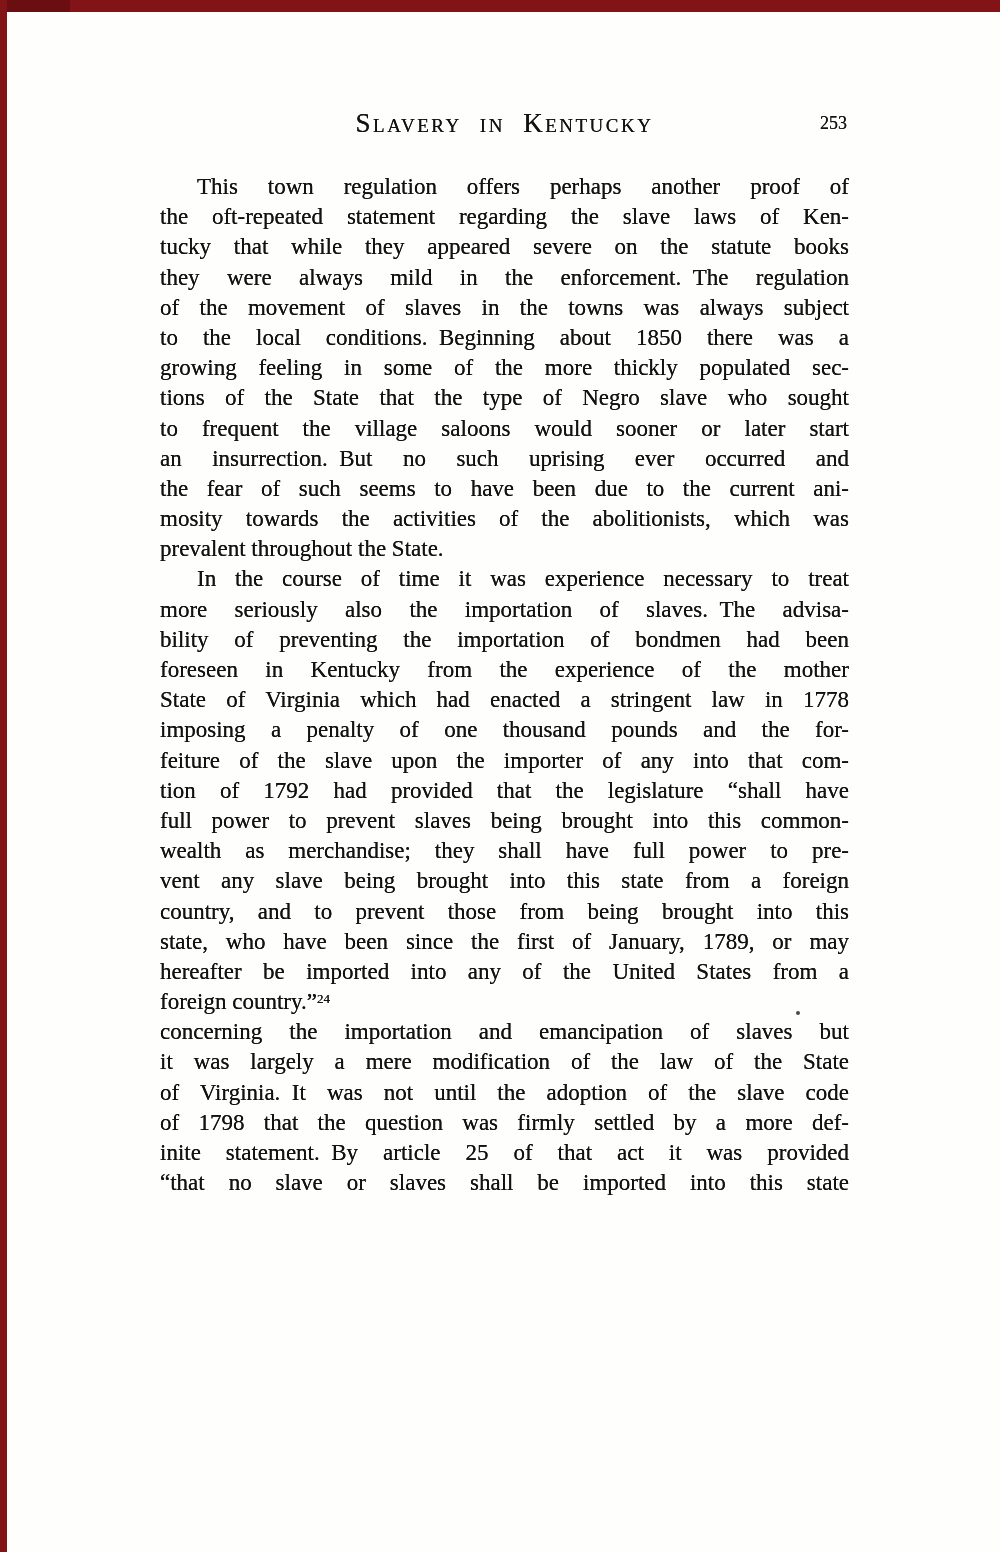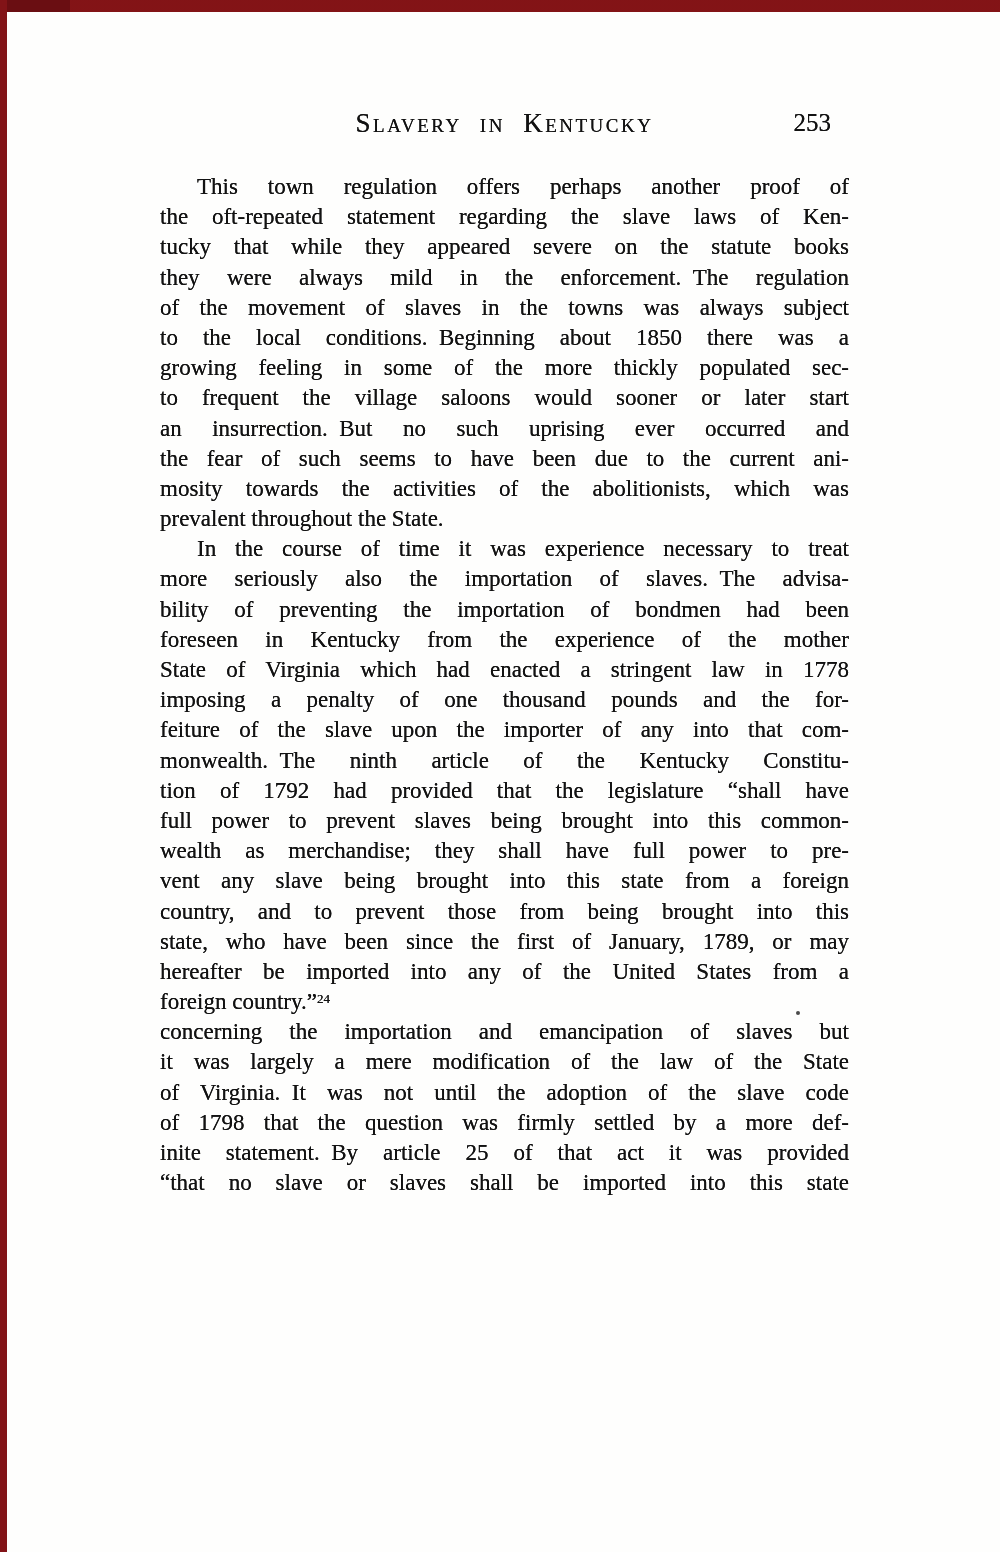--- a/index.html
+++ b/index.html
@@ -27,22 +27,22 @@
     position:absolute;left:160px;top:109px;width:689px;height:30px;text-decoration:underline;
   }
   .running-title{
     position:absolute;left:0;right:0;text-align:center;
     font-variant:small-caps;
     font-size:27px;line-height:28px;
     letter-spacing:2.5px;word-spacing:9px;
     text-shadow:0 0 0.6px rgba(0,0,0,0.85);
   }
   .page-number{
-    position:absolute;right:18px;top:0;
-    font-size:25px;line-height:28px;
+    position:absolute;right:2px;top:0;
+    font-size:18px;line-height:28px;
     text-shadow:0 0 0.6px rgba(0,0,0,0.85);
   }
   
   .text-block{
     position:absolute;left:160px;top:172px;width:689px;
     font-size:23px;line-height:30.2px;
     text-shadow:0 0 0.6px rgba(0,0,0,0.88);
   }
   .line{
     text-align:justify;
@@ -86,33 +86,33 @@
 
   <div class="text-block" id="text-block">
 
   <div class="line indent">This town regulation offers perhaps another proof of</div>
       <div class="line">the oft-repeated statement regarding the slave laws of Ken-</div>
       <div class="line">tucky that while they appeared severe on the statute books</div>
       <div class="line">they were always mild in the enforcement. The regulation</div>
       <div class="line">of the movement of slaves in the towns was always subject</div>
       <div class="line">to the local conditions. Beginning about 1850 there was a</div>
       <div class="line">growing feeling in some of the more thickly populated sec-</div>
+      <div class="line">tions of the State that the type of Negro slave who sought</div>
       <div class="line">to frequent the village saloons would sooner or later start</div>
       <div class="line">an insurrection. But no such uprising ever occurred and</div>
       <div class="line">the fear of such seems to have been due to the current ani-</div>
       <div class="line">mosity towards the activities of the abolitionists, which was</div>
       <div class="line lastline">prevalent throughout the State.</div>
       <div class="line indent">In the course of time it was experience necessary to treat</div>
       <div class="line">more seriously also the importation of slaves. The advisa-</div>
       <div class="line">bility of preventing the importation of bondmen had been</div>
       <div class="line">foreseen in Kentucky from the experience of the mother</div>
       <div class="line">State of Virginia which had enacted a stringent law in 1778</div>
       <div class="line">imposing a penalty of one thousand pounds and the for-</div>
       <div class="line">feiture of the slave upon the importer of any into that com-</div>
-      <div class="line">monwealth. The ninth article of the Kentucky Constitu-</div>
       <div class="line">tion of 1792 had provided that the legislature “shall have</div>
       <div class="line">full power to prevent slaves being brought into this common-</div>
       <div class="line">wealth as merchandise; they shall have full power to pre-</div>
       <div class="line">vent any slave being brought into this state from a foreign</div>
       <div class="line">country, and to prevent those from being brought into this</div>
       <div class="line">state, who have been since the first of January, 1789, or may</div>
       <div class="line">hereafter be imported into any of the United States from a</div>
       <div class="line lastline">foreign country.”<sup>24</sup></div>
       <div class="line">concerning the importation and emancipation of slaves but</div>
       <div class="line">it was largely a mere modification of the law of the State</div>

